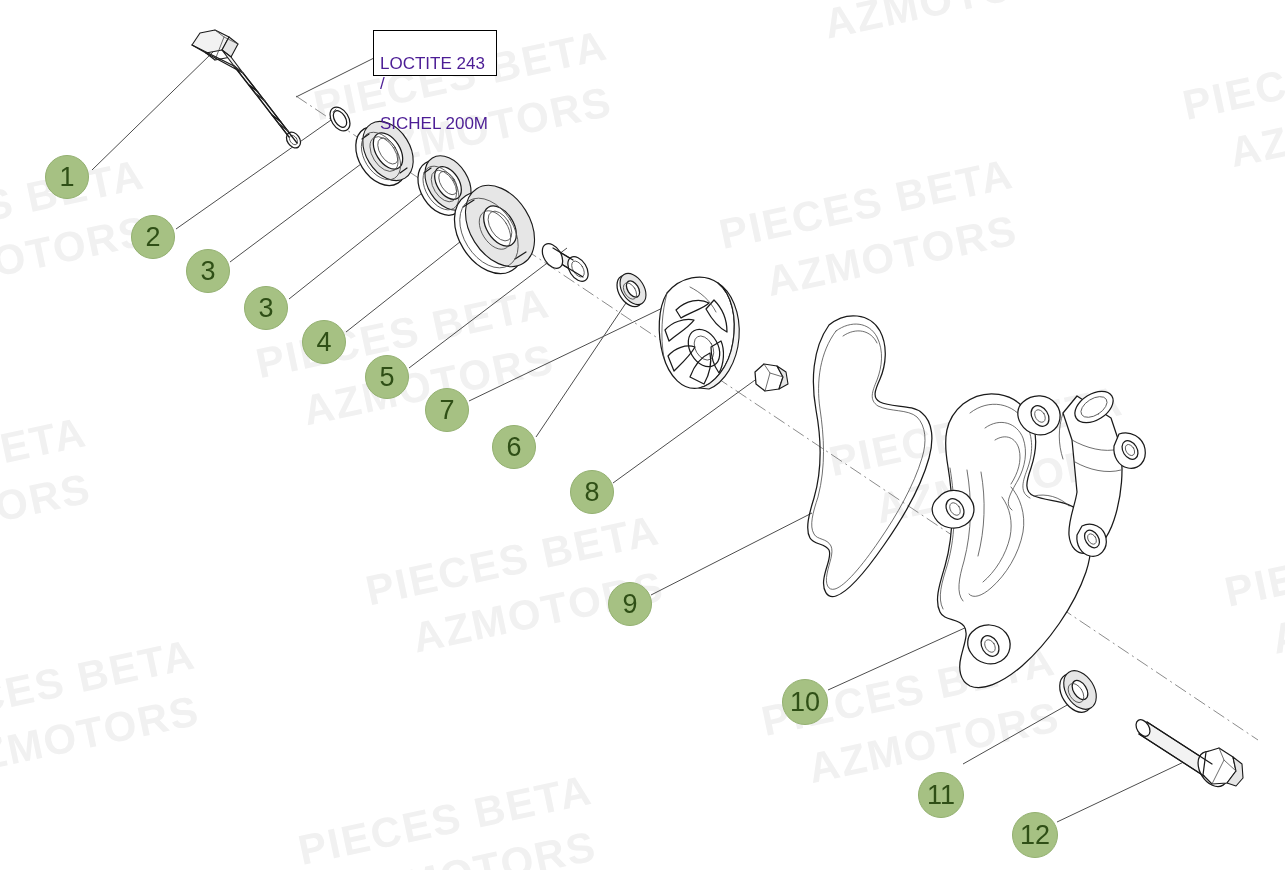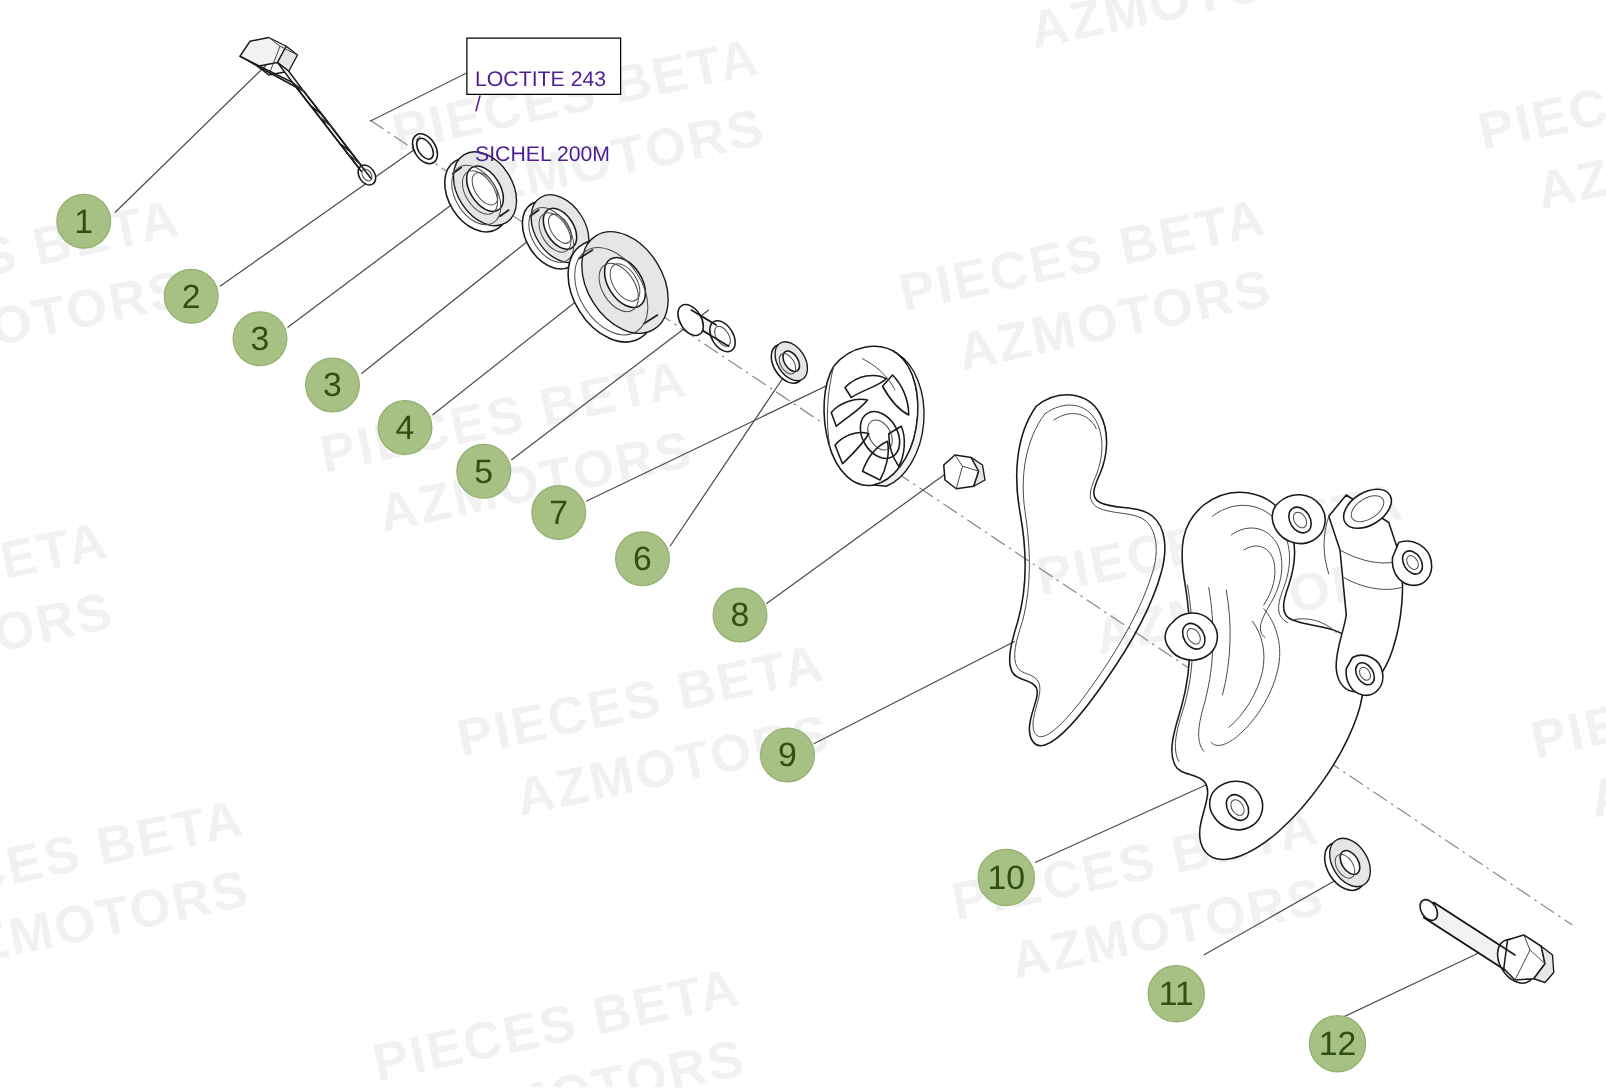--- a/index.html
+++ b/index.html
@@ -457,18 +457,18 @@
     </div>
     <div class="callout-bubble" style="left:608px; top:582px; width:44px; height:44px;">
       <span>9</span>
     </div>
     <div class="callout-bubble" style="left:782px; top:679px; width:46px; height:46px;">
       <span>10</span>
     </div>
     <div class="callout-bubble" style="left:918px; top:752px; width:46px; height:46px;margin-top:20px;">
       <span>11</span>
     </div>
-    <div class="callout-bubble" style="left:1012px; top:812px; width:46px; height:46px;margin-left:35px;">
+    <div class="callout-bubble" style="left:1012px; top:812px; width:46px; height:46px;">
       <span>12</span>
     </div>
 
   </div>
 </div>
 
 </body></html>

